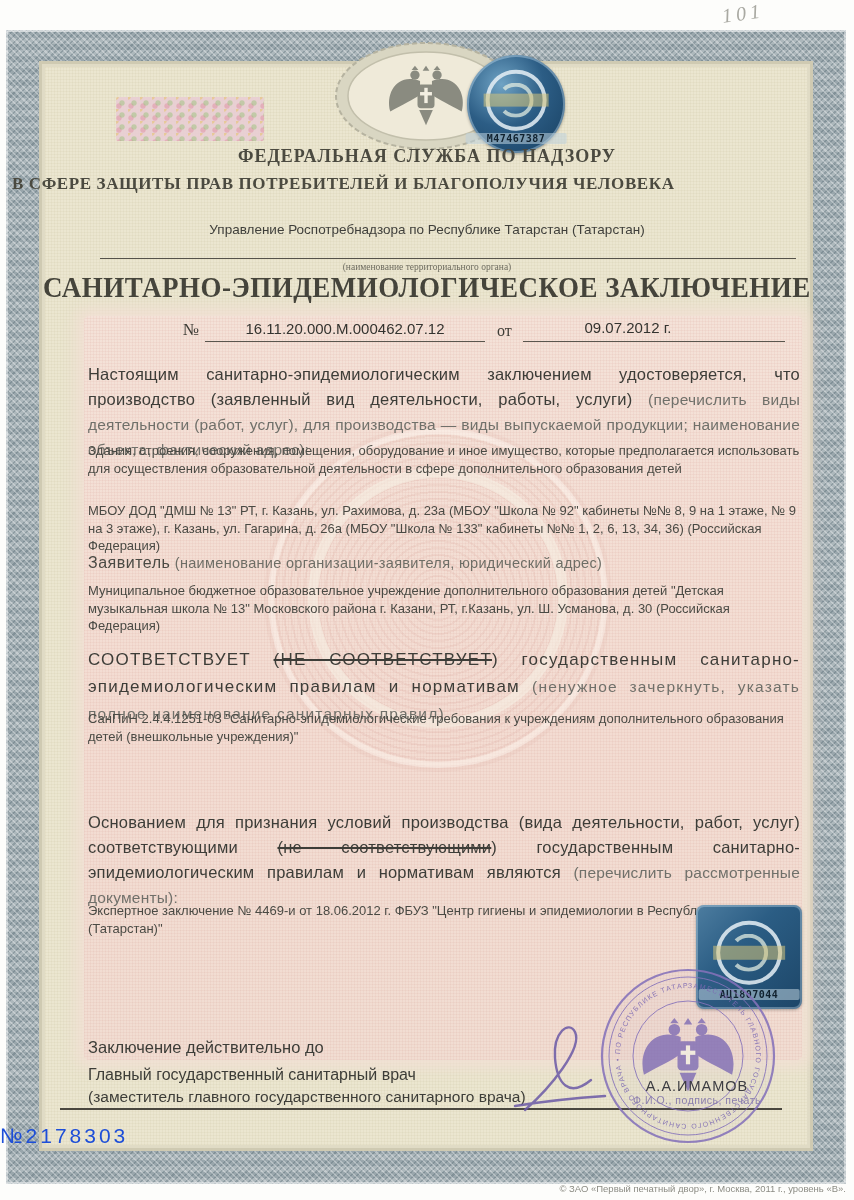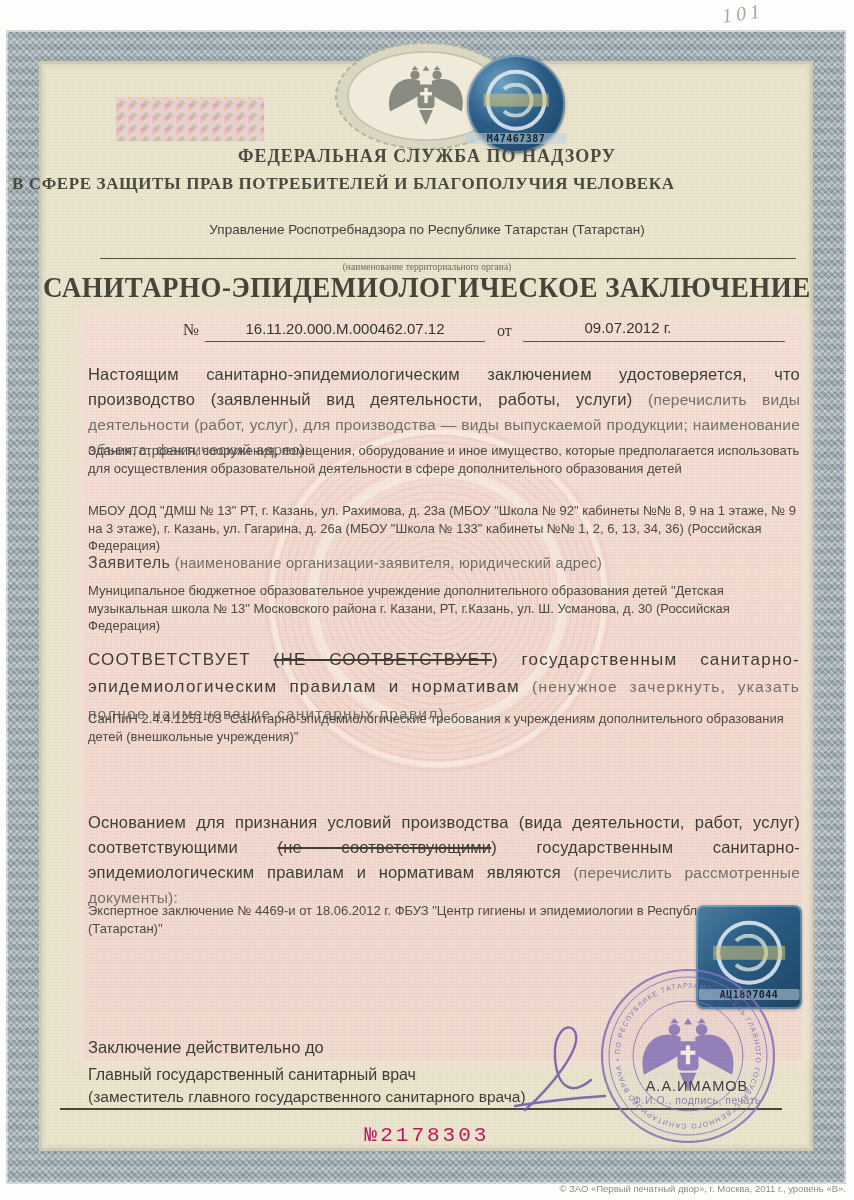--- a/index.html
+++ b/index.html
@@ -88,22 +88,22 @@
   .p-cap{color:#70706a;font-size:15.5px;}
   .p-small{font-size:13px;line-height:17.5px;color:#4a4a44;text-align:left;}
   .applicant-label{font-size:16px;color:#4a4a44;letter-spacing:.5px;}
   .applicant-cap{font-size:14.5px;color:#6e6e66;letter-spacing:.3px;}
   .comp{font-size:17px;line-height:27px;letter-spacing:1.2px;}
   .strike{text-decoration:line-through;text-decoration-thickness:1.6px;}
   .validity{position:absolute;left:88px;top:1038px;font-size:16.5px;color:#3d3d38;}
   .chief{position:absolute;left:88px;top:1066px;font-size:16px;color:#3d3d38;}
   .deputy{position:absolute;left:88px;top:1088px;font-size:15.5px;color:#3d3d38;}
   .sign-line{position:absolute;left:60px;top:1108px;width:722px;border-top:2px solid #4a473f;}
-  .serial{position:absolute;left:0;top:1124px;width:100%;text-align:center;
-    font-family:Liberation Mono, monospace;font-size:21px;letter-spacing:3px;color:#be185d;}
+  .serial{position:absolute;left:0;top:1124px;width:100%;
+    font-family:Liberation Sans, sans-serif;font-size:21px;letter-spacing:3px;color:#1d4ed8;}
   .handwritten{position:absolute;left:722px;top:2px;font-family:"Liberation Serif",serif;
     font-style:italic;font-size:20px;color:#a9a9a2;transform:rotate(-8deg);letter-spacing:4px;}
   .footer-right{position:absolute;right:8px;top:1183px;font-size:9.5px;color:#8c8c84;margin-left:22px;}
 
   
   .stamp{position:absolute;left:598px;top:966px;width:180px;height:180px;opacity:.88;}
   .stamp-name{position:absolute;left:612px;top:1078px;width:170px;text-align:center;
     font-size:14.5px;letter-spacing:1px;color:#3c3c42;}
   .stamp-cap{position:absolute;left:612px;top:1094px;width:170px;text-align:center;
     font-size:10.5px;color:#8b7fae;letter-spacing:.5px;}

